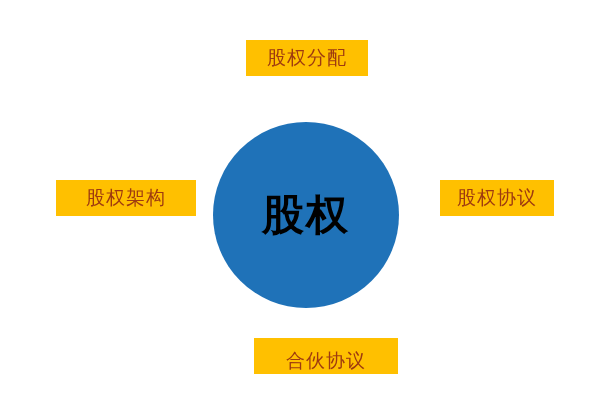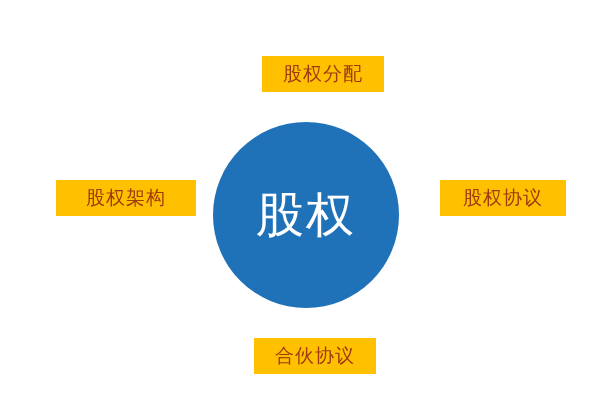--- a/index.html
+++ b/index.html
@@ -25,60 +25,60 @@
     height: 186px;
     border-radius: 50%;
     background: #1f72b8;
     display: flex;
     flex-direction: column;
     align-items: center;
     justify-content: center;
     text-align: center;
   }
   .center-circle .line {
-    color: #ffffff;
-    font-size: 48px;
+    color: #000000;
+    font-size: 42px;
     line-height: 46px;
-    font-weight: 400;
+    font-weight: 700;
     letter-spacing: 2px;
   }
   .node {
     position: absolute;
     background: #ffc000;
     color: #9e3a10;
     font-size: 19px;
     display: flex;
     align-items: center;
     justify-content: center;
     letter-spacing: 1px;
   }
   .node-top {
     left: 246px;
-    top: 56px;
+    top: 40px;
     width: 122px;
     height: 36px;
-    margin-left: 16px;
   }
   .node-left {
     left: 56px;
     top: 180px;
     width: 140px;
     height: 36px;
   }
   .node-right {
     left: 440px;
     top: 180px;
-    width: 126px;
+    width: 114px;
     height: 36px;
   }
   .node-bottom {
     left: 254px;
     top: 338px;
-    width: 122px;
+    width: 144px;
     height: 36px;
+    align-items: flex-end;
   }
 </style>
 </head>
 <body>
 
 <div class="canvas">
 
   <div class="node node-top">
     <span>股权分配</span>
   </div>

